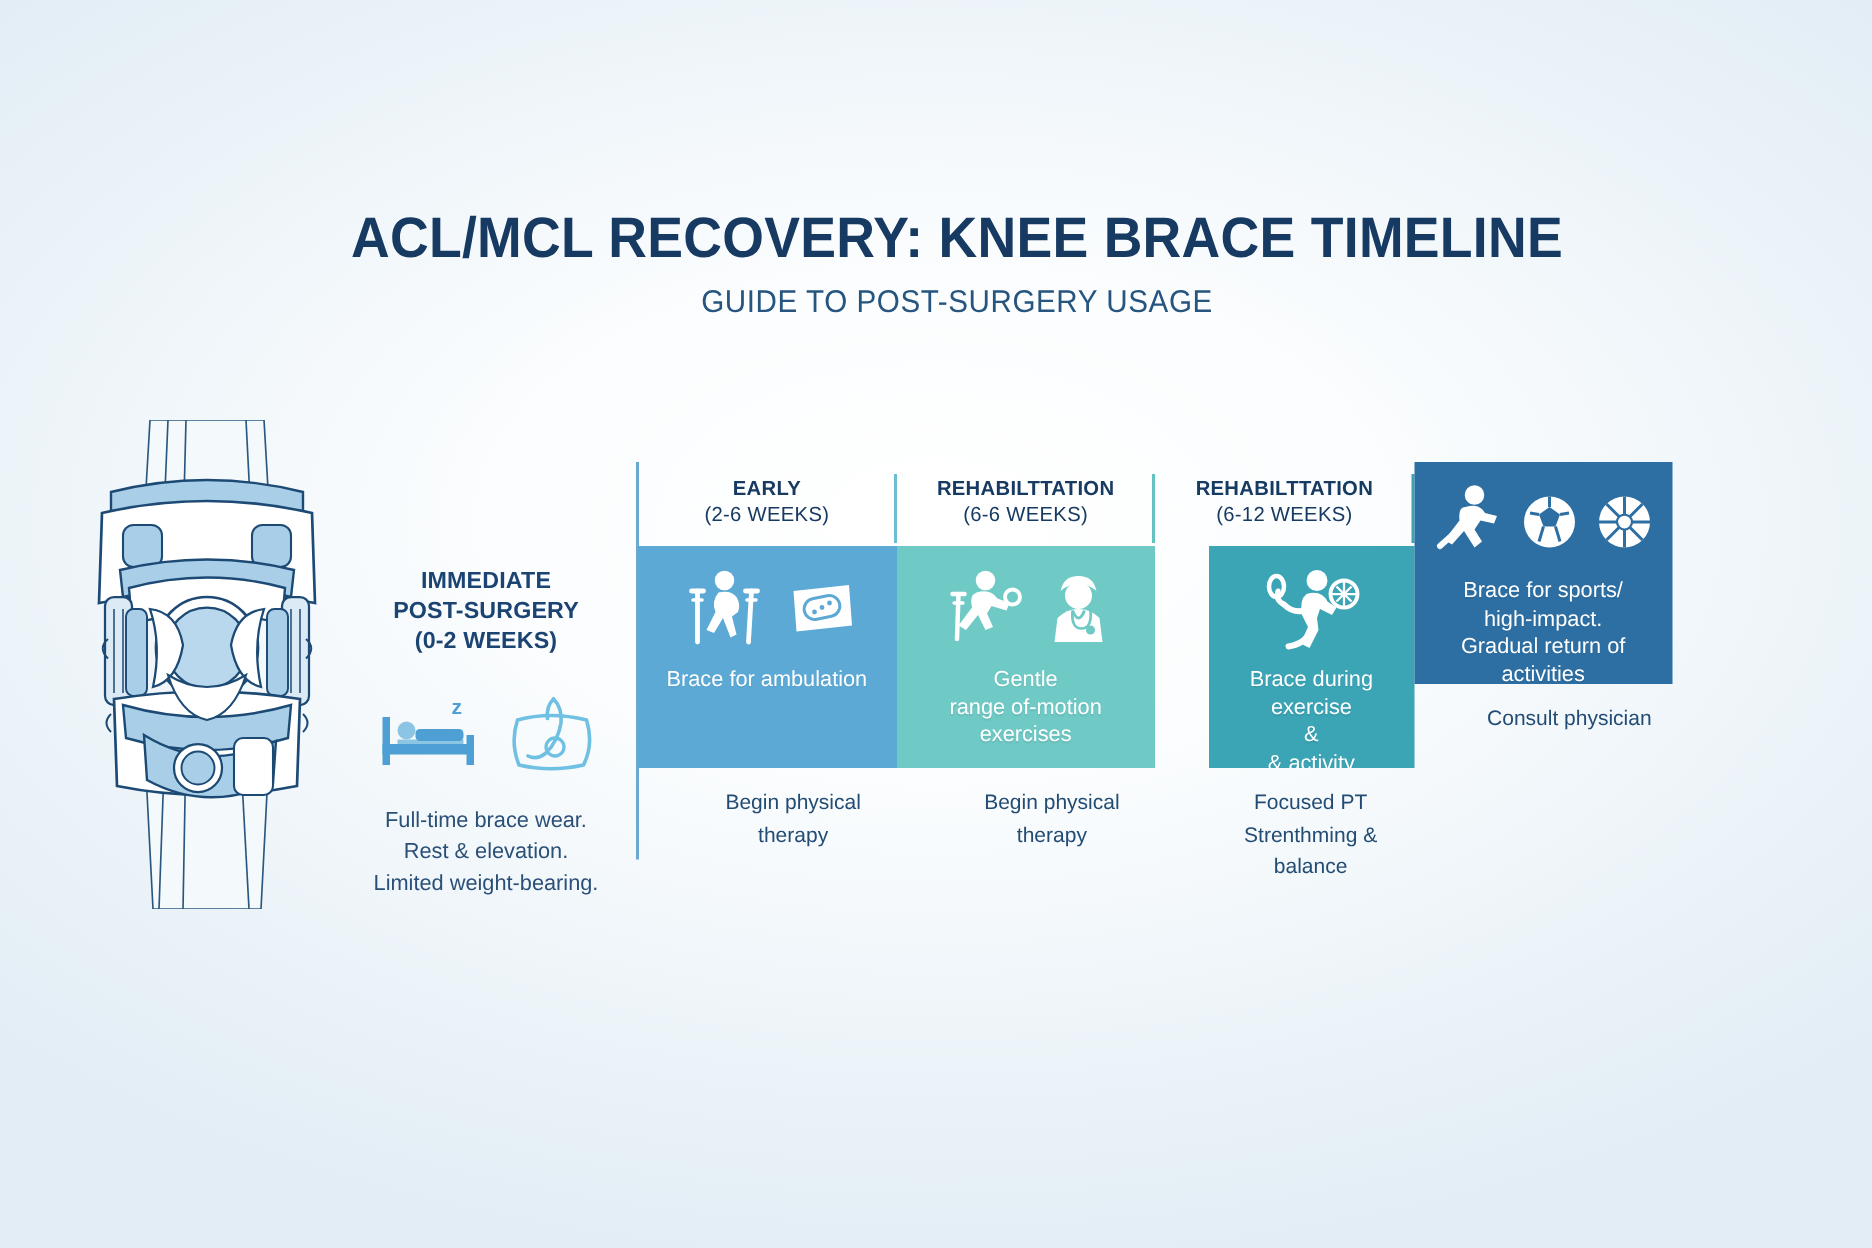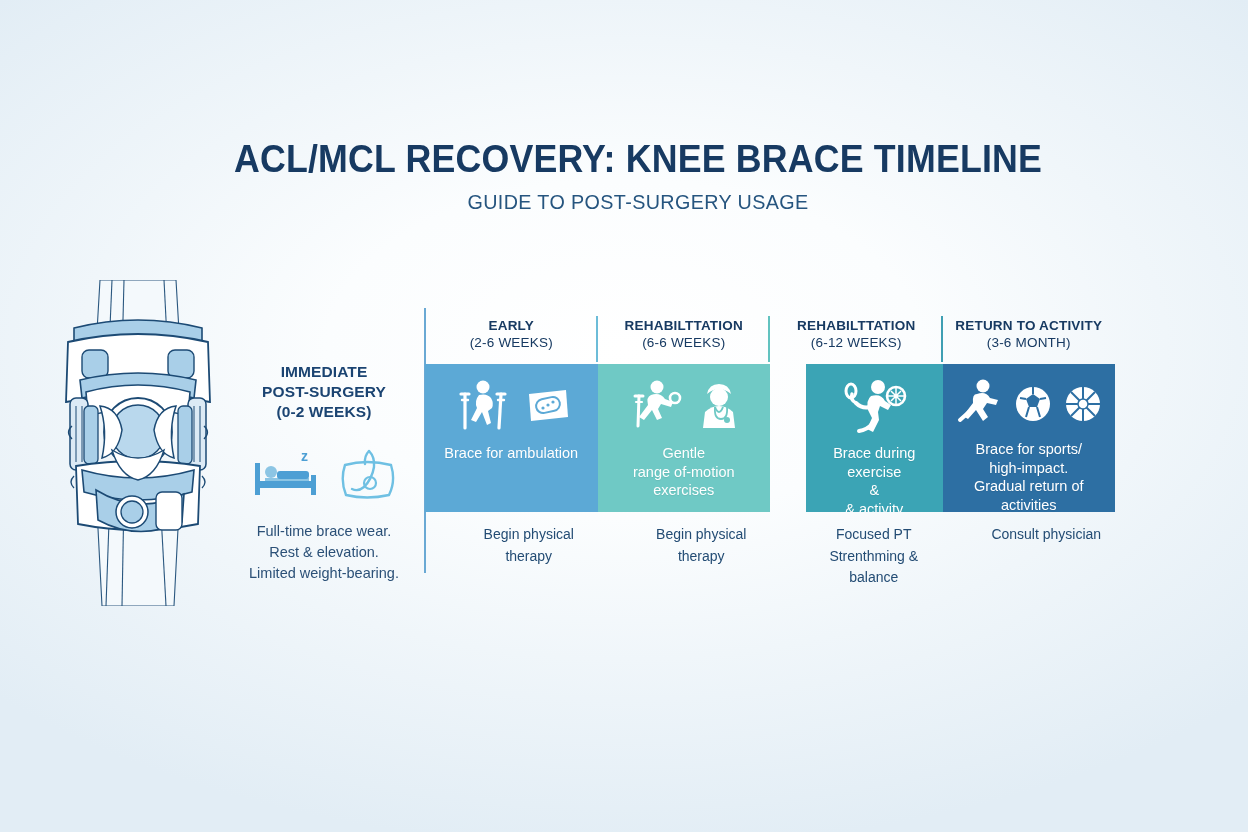--- a/index.html
+++ b/index.html
@@ -54,21 +54,21 @@
     left: 52px;
     top: 280px;
     width: 172px;
     height: 326px;
   }
 
   
   #stage-zero {
     position: absolute;
     left: 228px;
-    top: 362px;
+    top: 378px;
     width: 192px;
     text-align: center;
   }
   #stage-zero-title {
     font-size: 15.5px;
     font-weight: bold;
     line-height: 1.28;
     color: #1b4472;
     letter-spacing: 0.1px;
     white-space: pre-line;
@@ -381,24 +381,20 @@
         </div>
         <div class="band-text">Brace during exercise
 &amp;
 &amp; activity</div>
       </div>
       <div class="stage-foot">Focused PT
 Strenthming &amp; balance</div>
     </div>
 
     <div class="stage">
-      <div class="stage-head">
-        <div class="stage-head-label">RETURN TO ACTIVITY</div>
-        <div class="stage-head-range">(3-6 MONTH)</div>
-      </div>
       <div class="stage-band" style="background:#2D6FA3;">
         <div class="band-icons">
           <span>
             <svg width="48" height="52" viewBox="0 0 48 52">
               <circle cx="28" cy="8" r="6.5" fill="#fff"></circle>
               <path d="M22 16 q9 -3 13 4 l8 2 l-2 5 l-9 -2 l-4 6 l5 8 l-5 4 l-7 -11 l-8 9 l-5 -3 l10 -13 q-1 -9 4 -9 Z" fill="#fff"></path>
               <path d="M14 34 l-9 8" stroke="#fff" stroke-width="4" stroke-linecap="round"></path>
             </svg>
           </span>
           <span>

